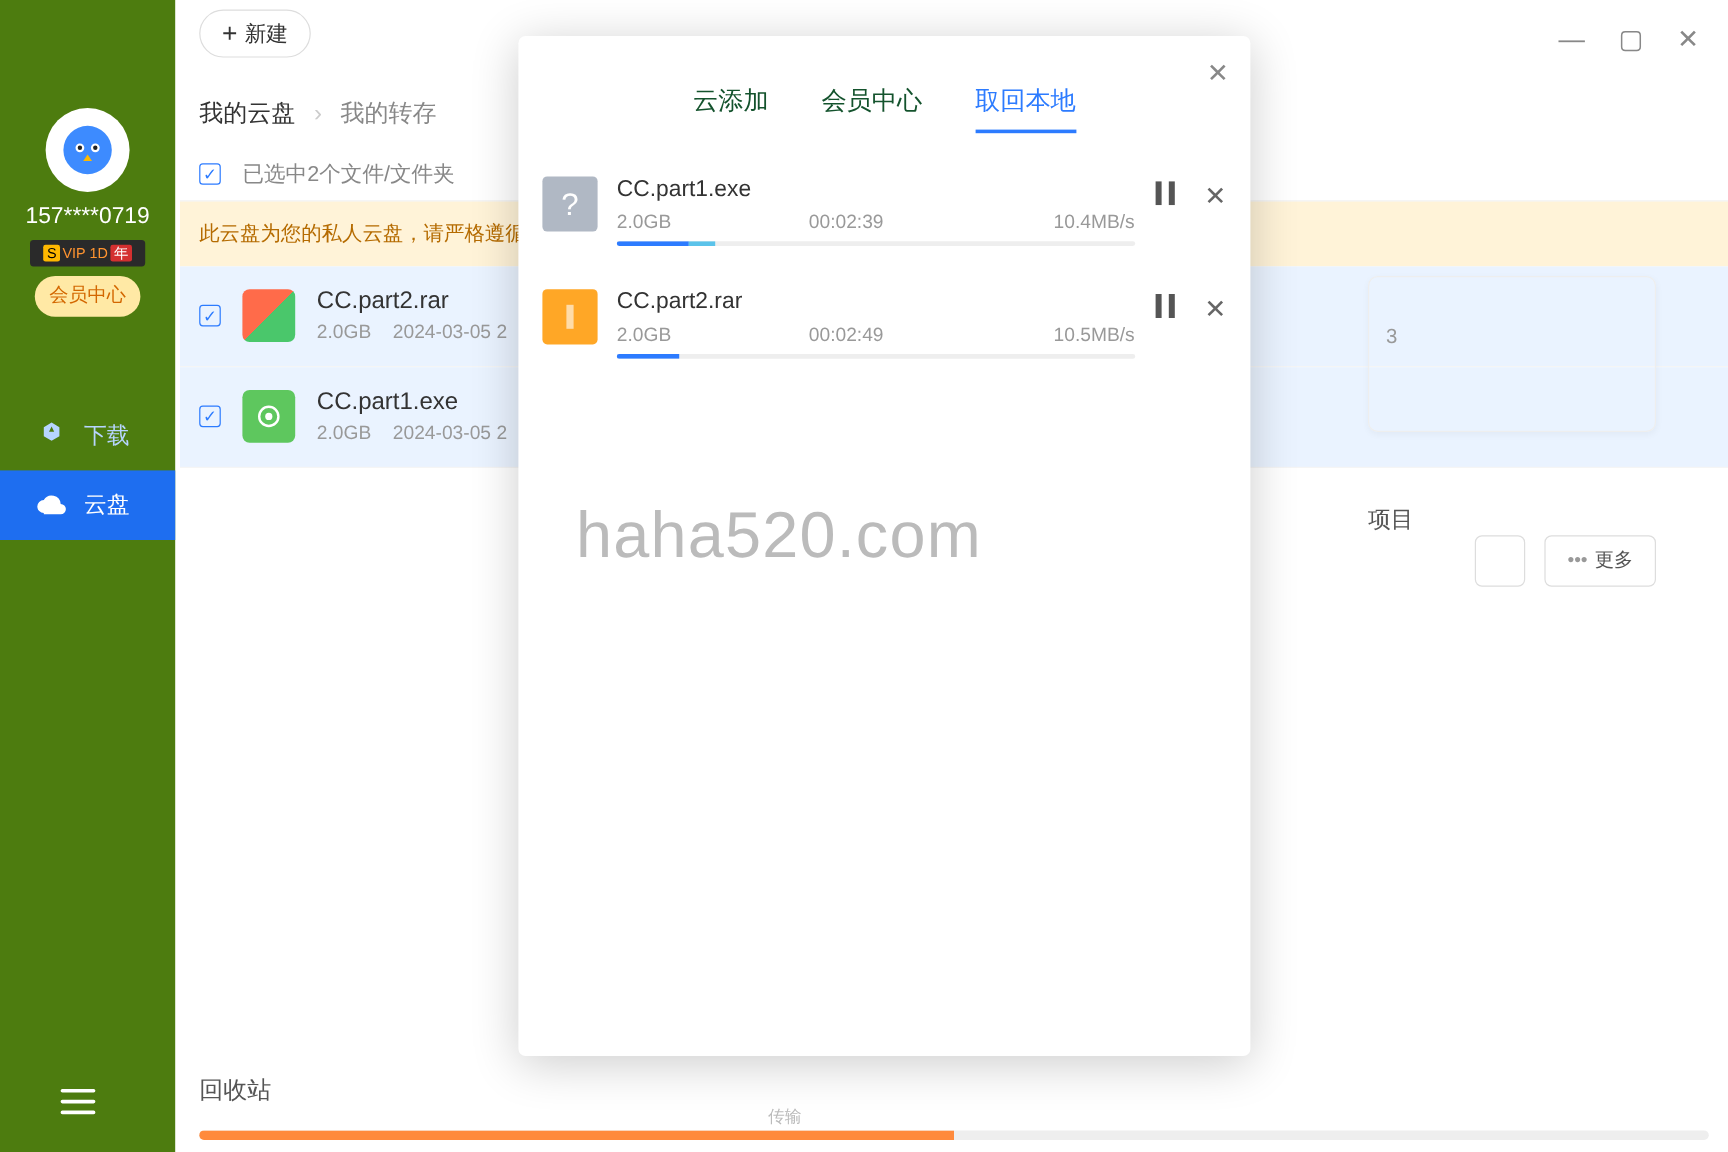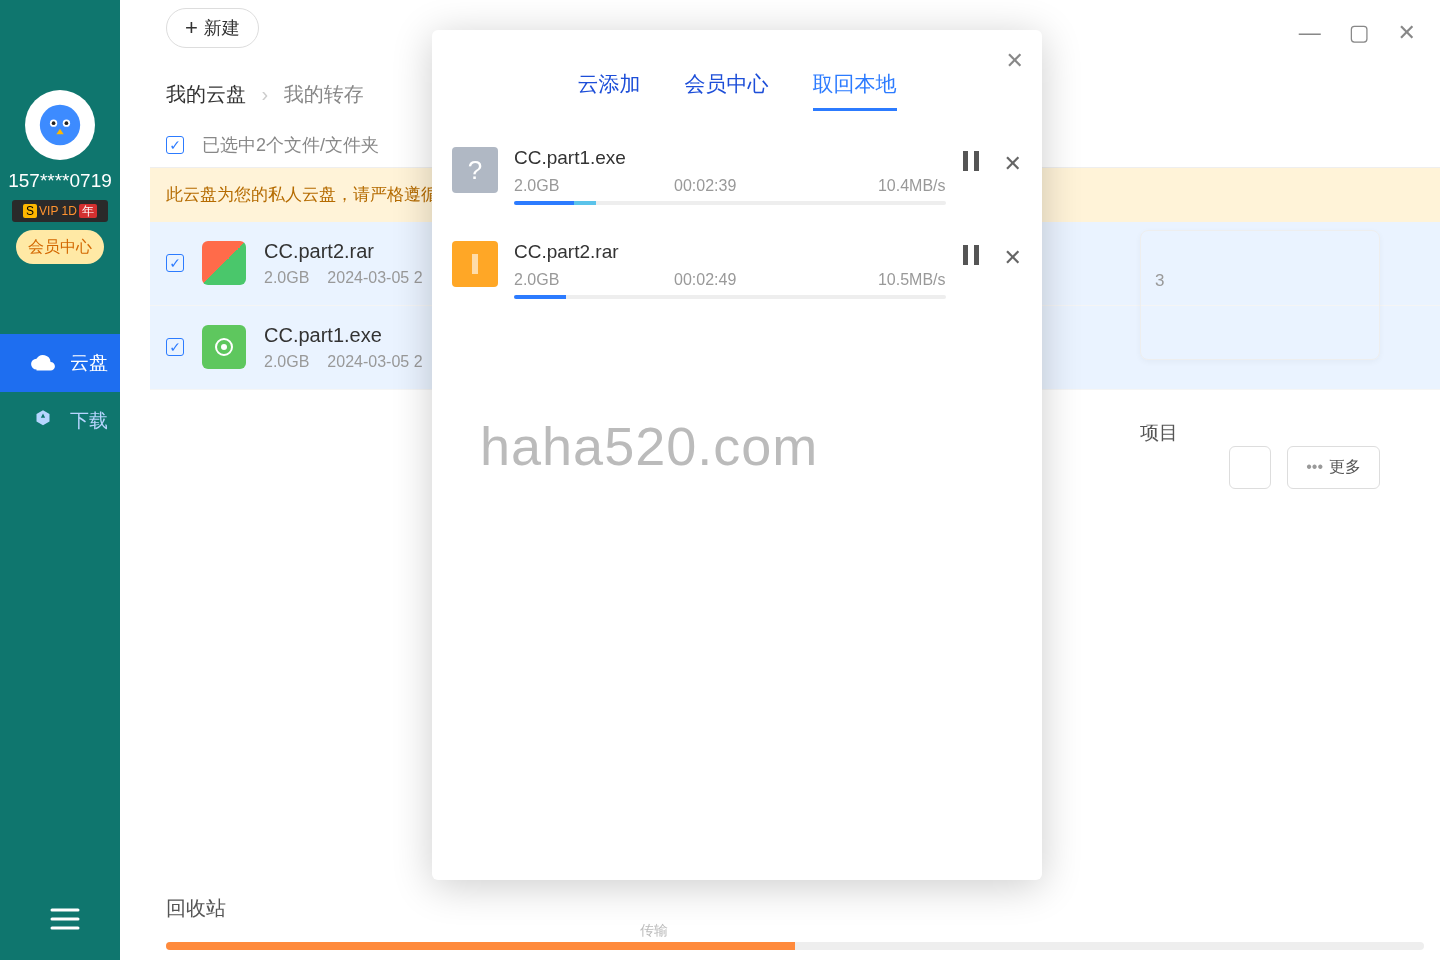--- a/index.html
+++ b/index.html
@@ -1,19 +1,19 @@
 <!DOCTYPE html>
 <html><head>
 <meta charset="utf-8">
 <style>
 * { margin: 0; padding: 0; box-sizing: border-box; font-family: "Microsoft YaHei", "PingFang SC", sans-serif; }
 body { width: 1440px; height: 960px; background: #fff; position: relative; overflow: hidden; }
 
 
-.sidebar { position: absolute; left: 0; top: 0; width: 120px; height: 100%; background: #0f766e; }
+.sidebar { position: absolute; left: 0; top: 0; width: 146px; height: 100%; background: #4d7c0f; }
 .avatar { width: 70px; height: 70px; border-radius: 50%; background: #fff; margin: 90px auto 10px; display: flex; align-items: center; justify-content: center; }
 .avatar svg { width: 44px; height: 44px; }
 .username { color: #fff; text-align: center; font-size: 19px; margin-bottom: 8px; }
 .vip-badge { display: block; margin: 0 auto 8px; width: 96px; height: 22px; background: #2a2a2a; border-radius: 3px; color: #ff9430; font-size: 12px; text-align: center; line-height: 22px; }
 .vip-badge span.s { background: #ffb800; color: #000; padding: 0 3px; border-radius: 2px; margin-right: 2px; }
 .vip-badge span.y { background: #d43030; color:#fff; padding: 0 3px; border-radius:2px; margin-left:2px;}
 .member-btn { display: block; margin: 8px auto 0; width: 88px; height: 34px; background: #ffe9a5; border-radius: 17px; color: #d36700; font-size: 16px; text-align: center; line-height: 34px; border: none; cursor: pointer; }
 .sidebar-nav { margin-top: 70px; }
 .sidebar-item { height: 58px; display: flex; align-items: center; padding-left: 30px; color: #b7d5ff; font-size: 19px; cursor: pointer; }
 .sidebar-item.active { background: #1e6ef0; color: #fff; }
@@ -48,21 +48,21 @@
 .recycle-label { font-size: 20px; color: #555; margin-bottom: 20px; }
 .storage-bar { height: 8px; background: #eee; border-radius: 4px; overflow: hidden; margin-bottom: 10px; }
 .storage-bar .fill { height: 100%; background: #ff8a3c; width: 50%; }
 .storage-text { font-size: 17px; color: #999; padding-bottom: 12px; }
 .storage-text .warn { color: #ff7a28; }
 
 
 .dialog { position: absolute; left: 432px; top: 30px; width: 610px; height: 850px; background: #fff; box-shadow: 0 6px 40px rgba(0,0,0,0.2); border-radius: 6px; z-index: 10; }
 .dialog-close { position: absolute; top: 18px; right: 18px; font-size: 22px; color: #888; cursor: pointer; }
 .dialog-tabs { display: flex; justify-content: center; padding: 40px 0 18px; gap: 44px; }
-.dialog-tab { font-size: 21px; color: #1d4ed8; cursor: pointer; padding-bottom: 10px; }
+.dialog-tab { font-size: 21px; color: #14532d; cursor: pointer; padding-bottom: 10px; }
 .dialog-tab.active { color: #2c7bff; border-bottom: 3px solid #2c7bff; }
 .task-header { background: #f7f7f7; height: 58px; display: flex; align-items: center; padding: 0 20px; font-size: 19px; color: #444; justify-content: space-between; }
 .dots { color: #aaa; font-size: 24px; cursor: pointer; letter-spacing: 2px; }
 .task { display: flex; padding: 18px 20px; align-items: flex-start; }
 .task-icon { width: 46px; height: 46px; border-radius: 4px; margin-right: 16px; flex-shrink: 0; display:flex;align-items:center;justify-content:center;color:#fff;font-size:26px; }
 .task-icon.unknown { background: #b0b8c4; }
 .task-icon.rar { background: #ffa726; }
 .task-body { flex: 1; }
 .task-name { font-size: 19px; color: #333; margin-bottom: 8px; }
 .task-row { display: flex; font-size: 16px; color: #999; margin-bottom: 6px; }
@@ -97,31 +97,31 @@
         <circle cx="31" cy="22" r="4" fill="#fff"></circle>
         <circle cx="17" cy="22" r="2" fill="#222"></circle>
         <circle cx="31" cy="22" r="2" fill="#222"></circle>
         <polygon points="24,28 20,34 28,34" fill="#ffb800"></polygon>
       </svg>
   </div>
   <div class="username">157****0719</div>
   <div class="vip-badge"><span class="s">S</span><span>VIP 1D</span><span class="y">年</span></div>
   <button class="member-btn">会员中心</button>
   <div class="sidebar-nav">
+    <div class="sidebar-item">
+      <svg viewBox="0 0 24 24">
+          <path fill="currentColor" d="M12 2l6 3.5v7L12 16 6 12.5v-7L12 2zm0 3l-2 4h4l-2-4z"></path>
+        </svg>
+      <span>下载</span>
+    </div>
     <div class="sidebar-item active">
       <svg viewBox="0 0 24 24">
           <path fill="currentColor" d="M6 18a5 5 0 010-10 7 7 0 0113 3 4 4 0 010 8H6z"></path>
         </svg>
       <span>云盘</span>
-    </div>
-    <div class="sidebar-item">
-      <svg viewBox="0 0 24 24">
-          <path fill="currentColor" d="M12 2l6 3.5v7L12 16 6 12.5v-7L12 2zm0 3l-2 4h4l-2-4z"></path>
-        </svg>
-      <span>下载</span>
     </div>
   </div>
   <div class="menu-icon">
     <svg width="30" height="24" viewBox="0 0 30 24">
         <path stroke="#fff" stroke-width="3" stroke-linecap="round" d="M2 3h26M2 12h26M2 21h26"></path>
       </svg>
   </div>
 </div>
 
 <div class="main">

